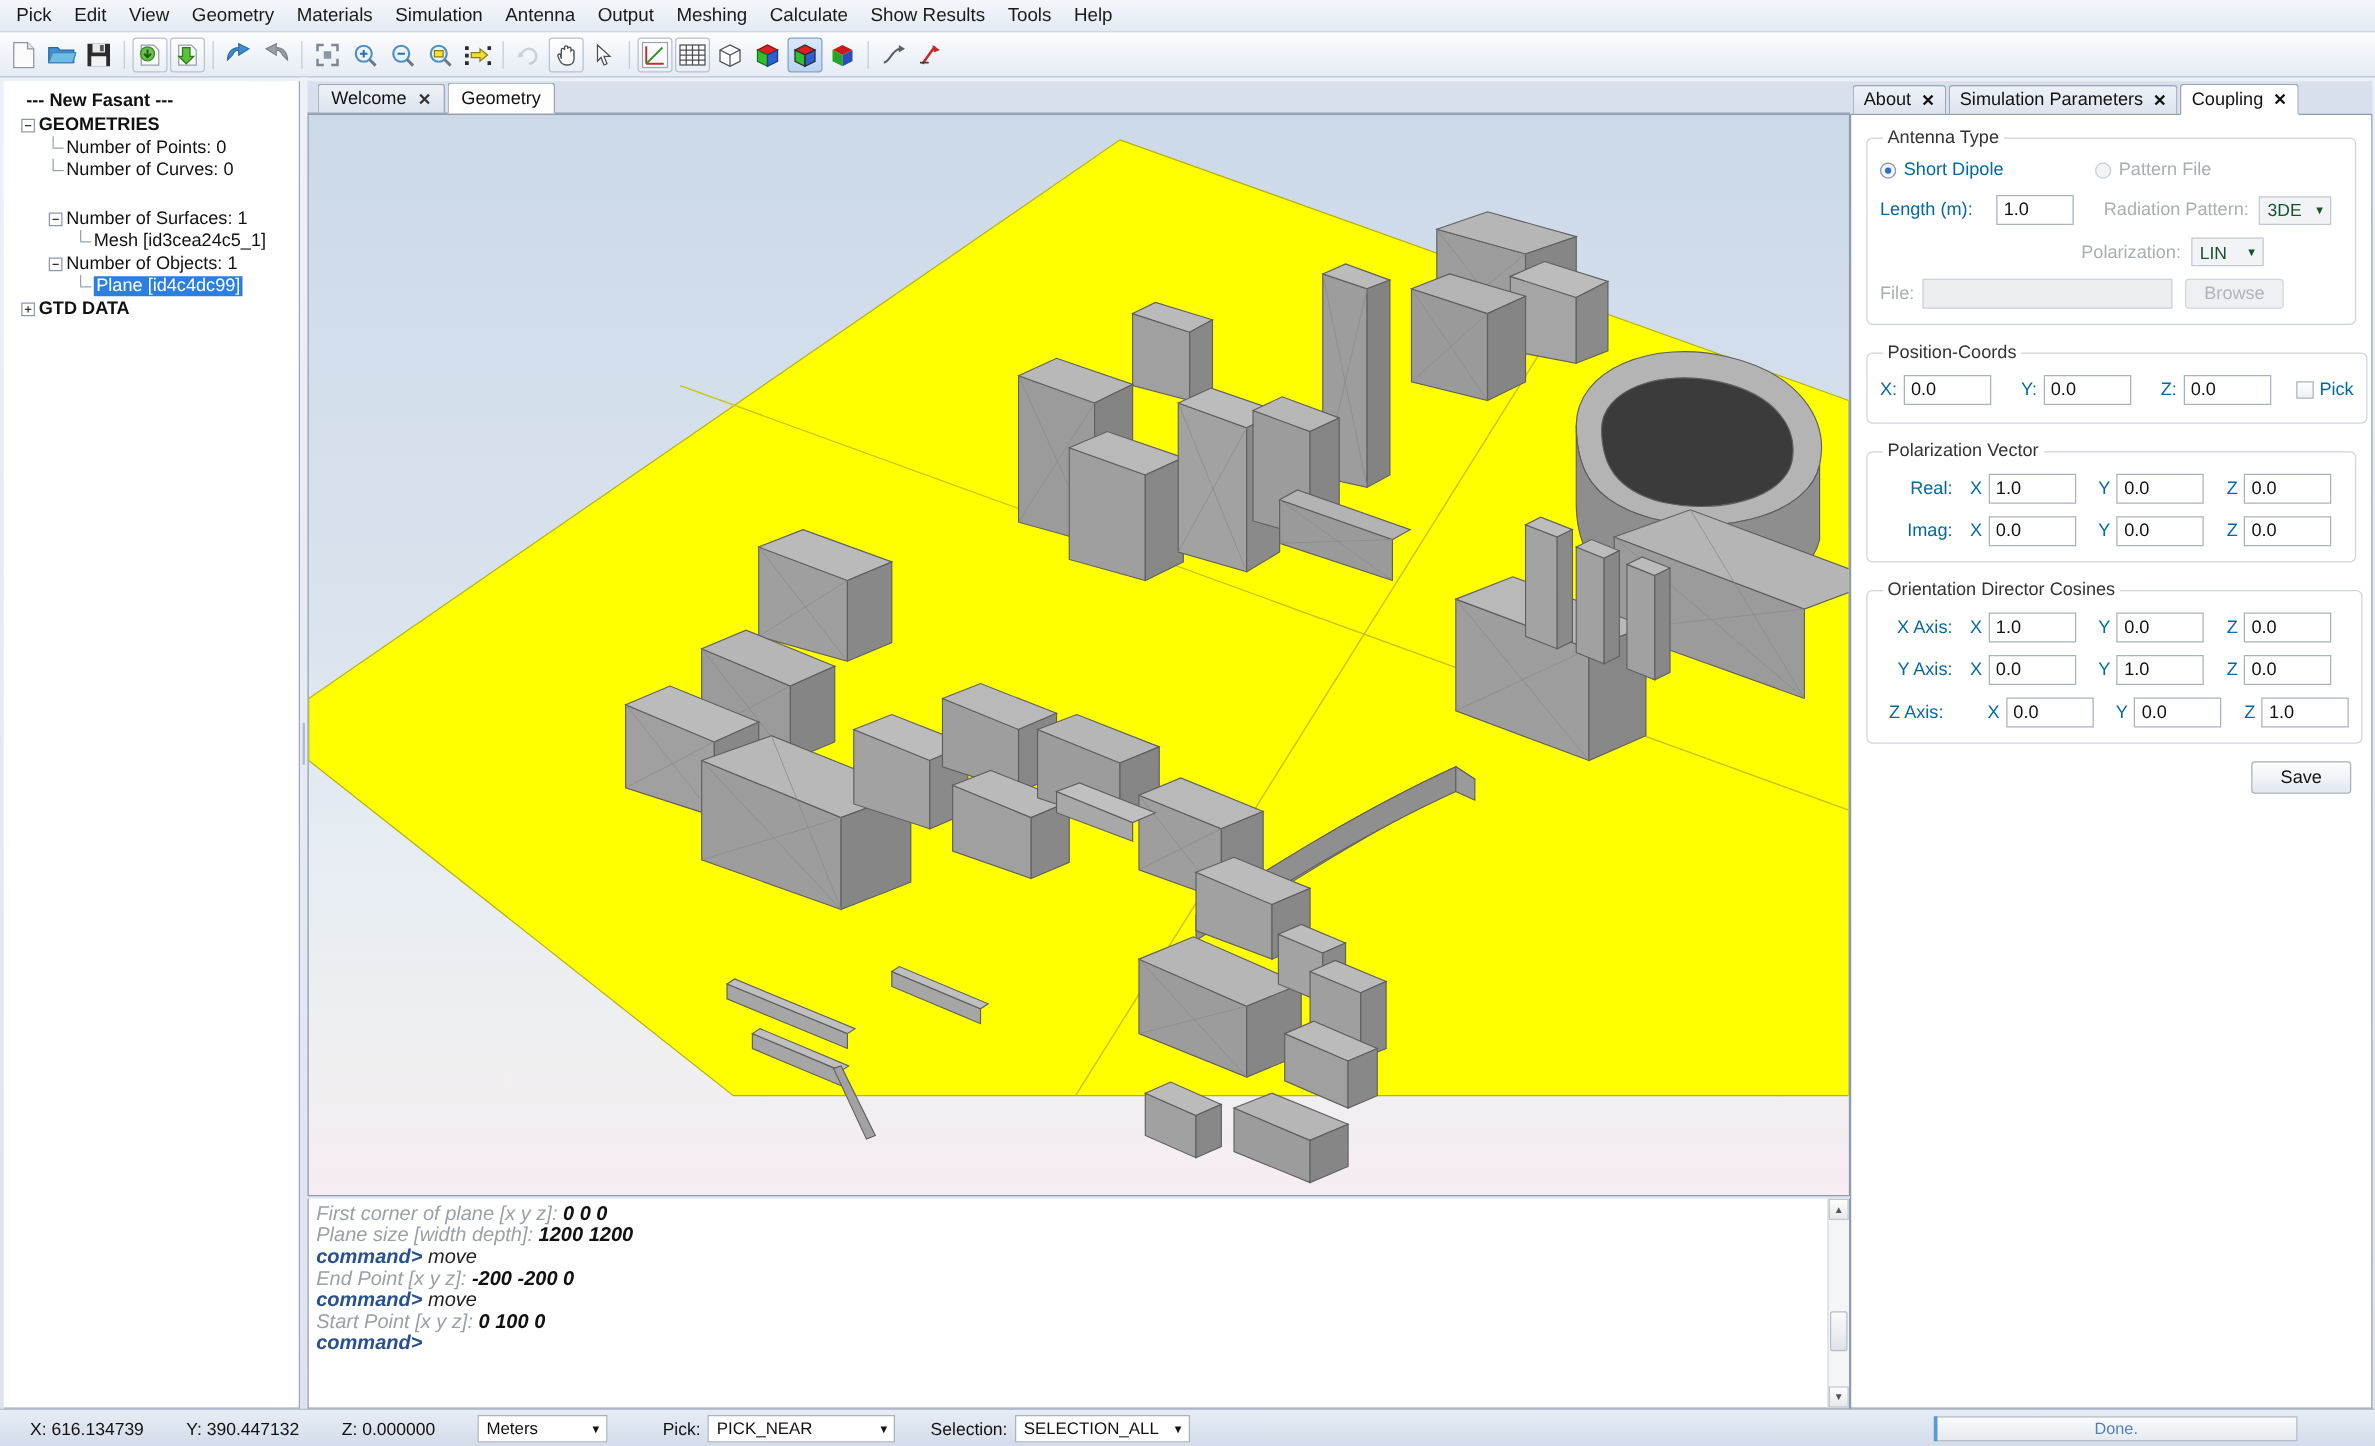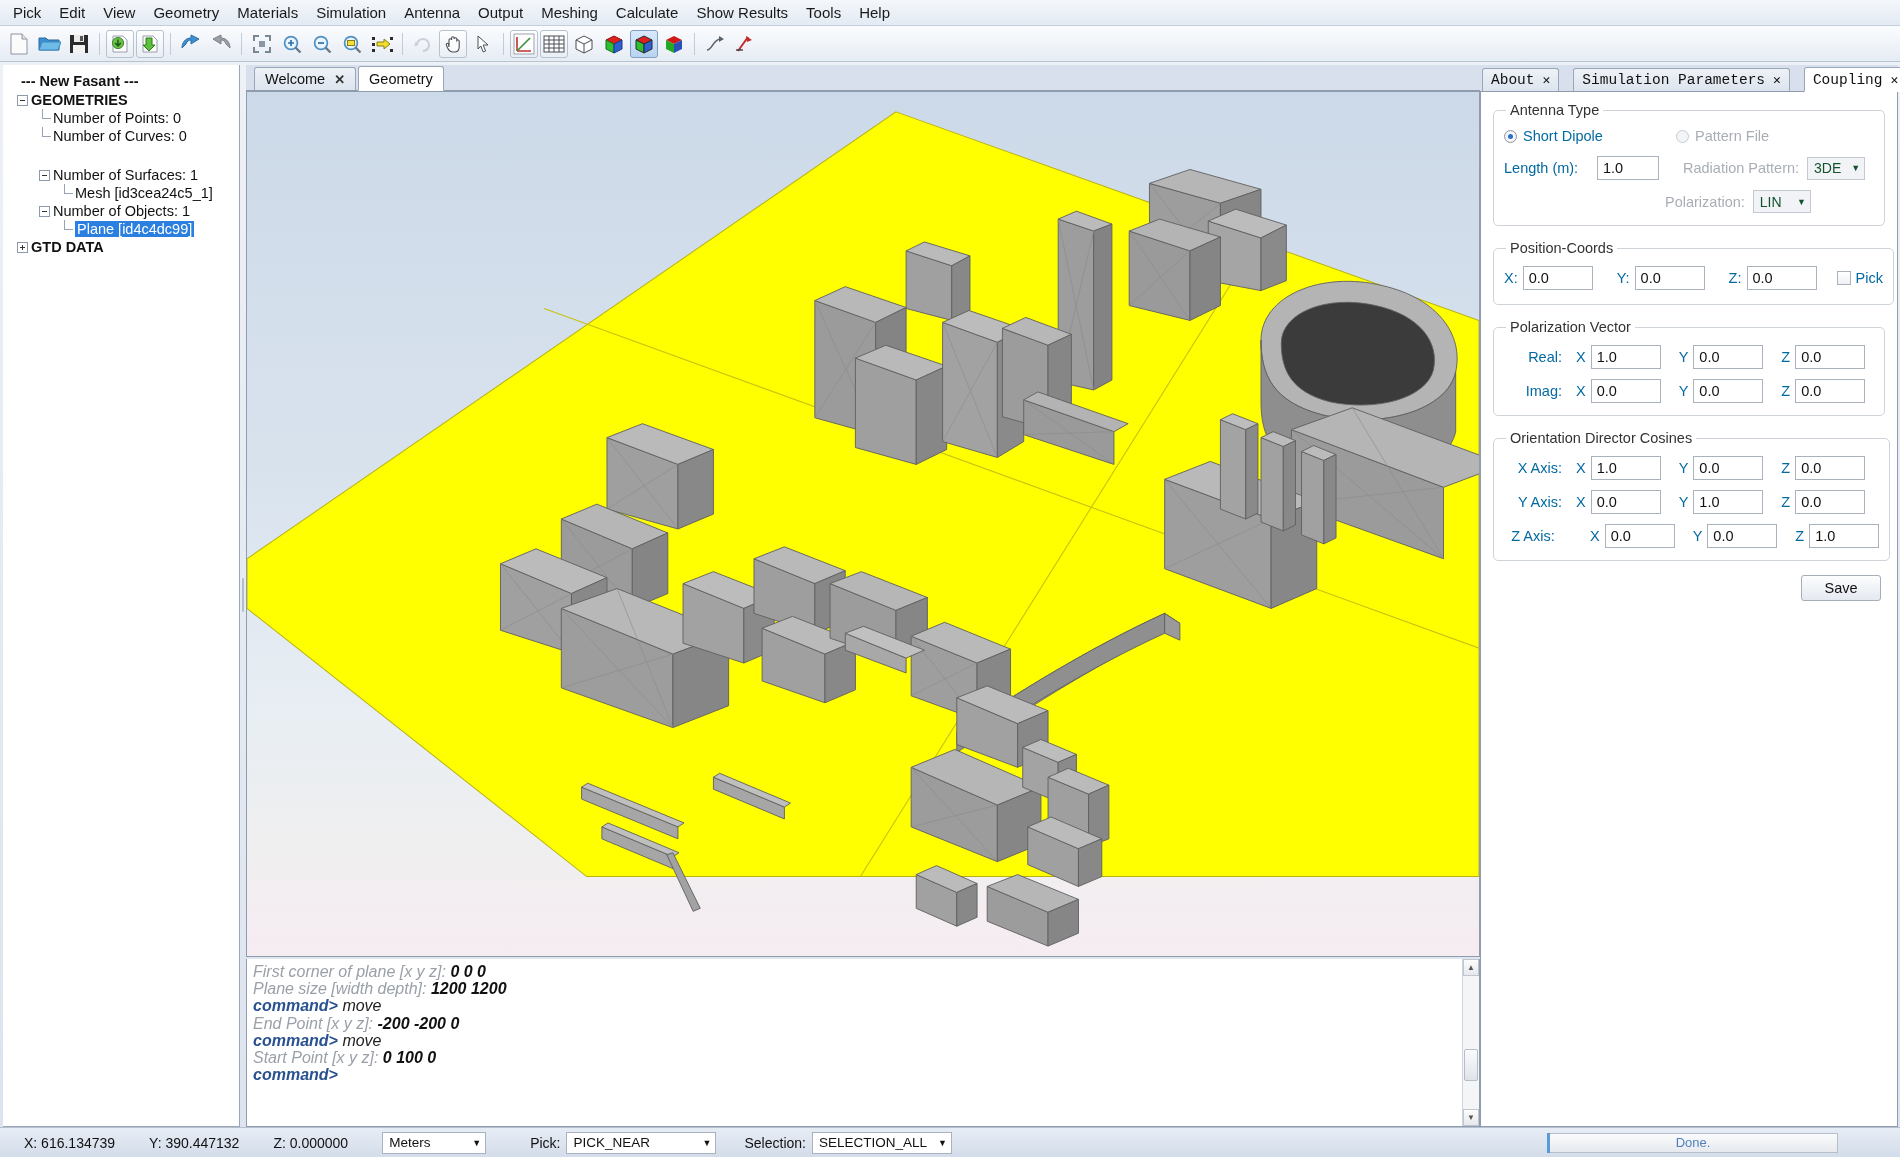--- a/index.html
+++ b/index.html
@@ -177,27 +177,26 @@
     min-width: 0;
   }
   .prop-tabs {
     height: 27px; flex: none; display: flex; align-items: flex-end;
     padding-left: 2px;
     border-bottom: 1px solid #8e9cae;
     background: #d7e0ec;
   }
   .ptab {
     height: 23px; display: flex; align-items: center;
-    padding: 0 8px; margin-right: 14px;
+    padding: 0 8px; margin-right: 2px;
     font-size: 14.5px;
     background: linear-gradient(#eef2f7,#dde4ee);
     border: 1px solid #9aa7b8; border-bottom: none;
     border-radius: 3px 3px 0 0;
     white-space: nowrap;
-    font-family: Liberation Mono, monospace;
   }
   .ptab.sel { background: #fff; border-bottom: 1px solid #fff; margin-bottom: -1px; height: 25px; }
   .ptab .x { margin-left: 8px; font-size: 13px; font-weight: bold; }
 
   .prop-body {
     flex: 1; background: #fff; border: 1px solid #8e9cae; border-top: none;
     padding: 10px 12px; overflow: hidden; position: relative;
   }
   fieldset.grp {
     border: 1px solid #cfd4da; border-radius: 5px;
@@ -854,20 +853,25 @@
 
           <div class="row">
             <span style="width:161px;"></span>
             <span class="lbl-t dim">Polarization:</span>
             <div class="sel-box" style="margin-left:8px; width:58px;">
               <span>LIN</span>
               <span class="car">▼</span>
             </div>
           </div>
 
+          <div class="row">
+            <span class="lbl-t dim" style="margin-right:7px;">File:</span>
+            <input class="tf dim" style="width: 200px;" value="">
+            <button class="btn dim" style="margin-left:10px; min-width:76px; height:24px;">Browse</button>
+          </div>
         </fieldset>
 
         <fieldset class="grp">
           <legend>Position-Coords</legend>
           <div class="row" style="margin-bottom:2px;">
             <span class="lbl-t" style="margin-right:5px;">X:</span>
             <input class="tf" style="width: 70px;" value="0.0">
             <span class="lbl-t" style="margin:0 5px 0 24px;">Y:</span>
             <input class="tf" style="width: 70px;" value="0.0">
             <span class="lbl-t" style="margin:0 5px 0 24px;">Z:</span>

